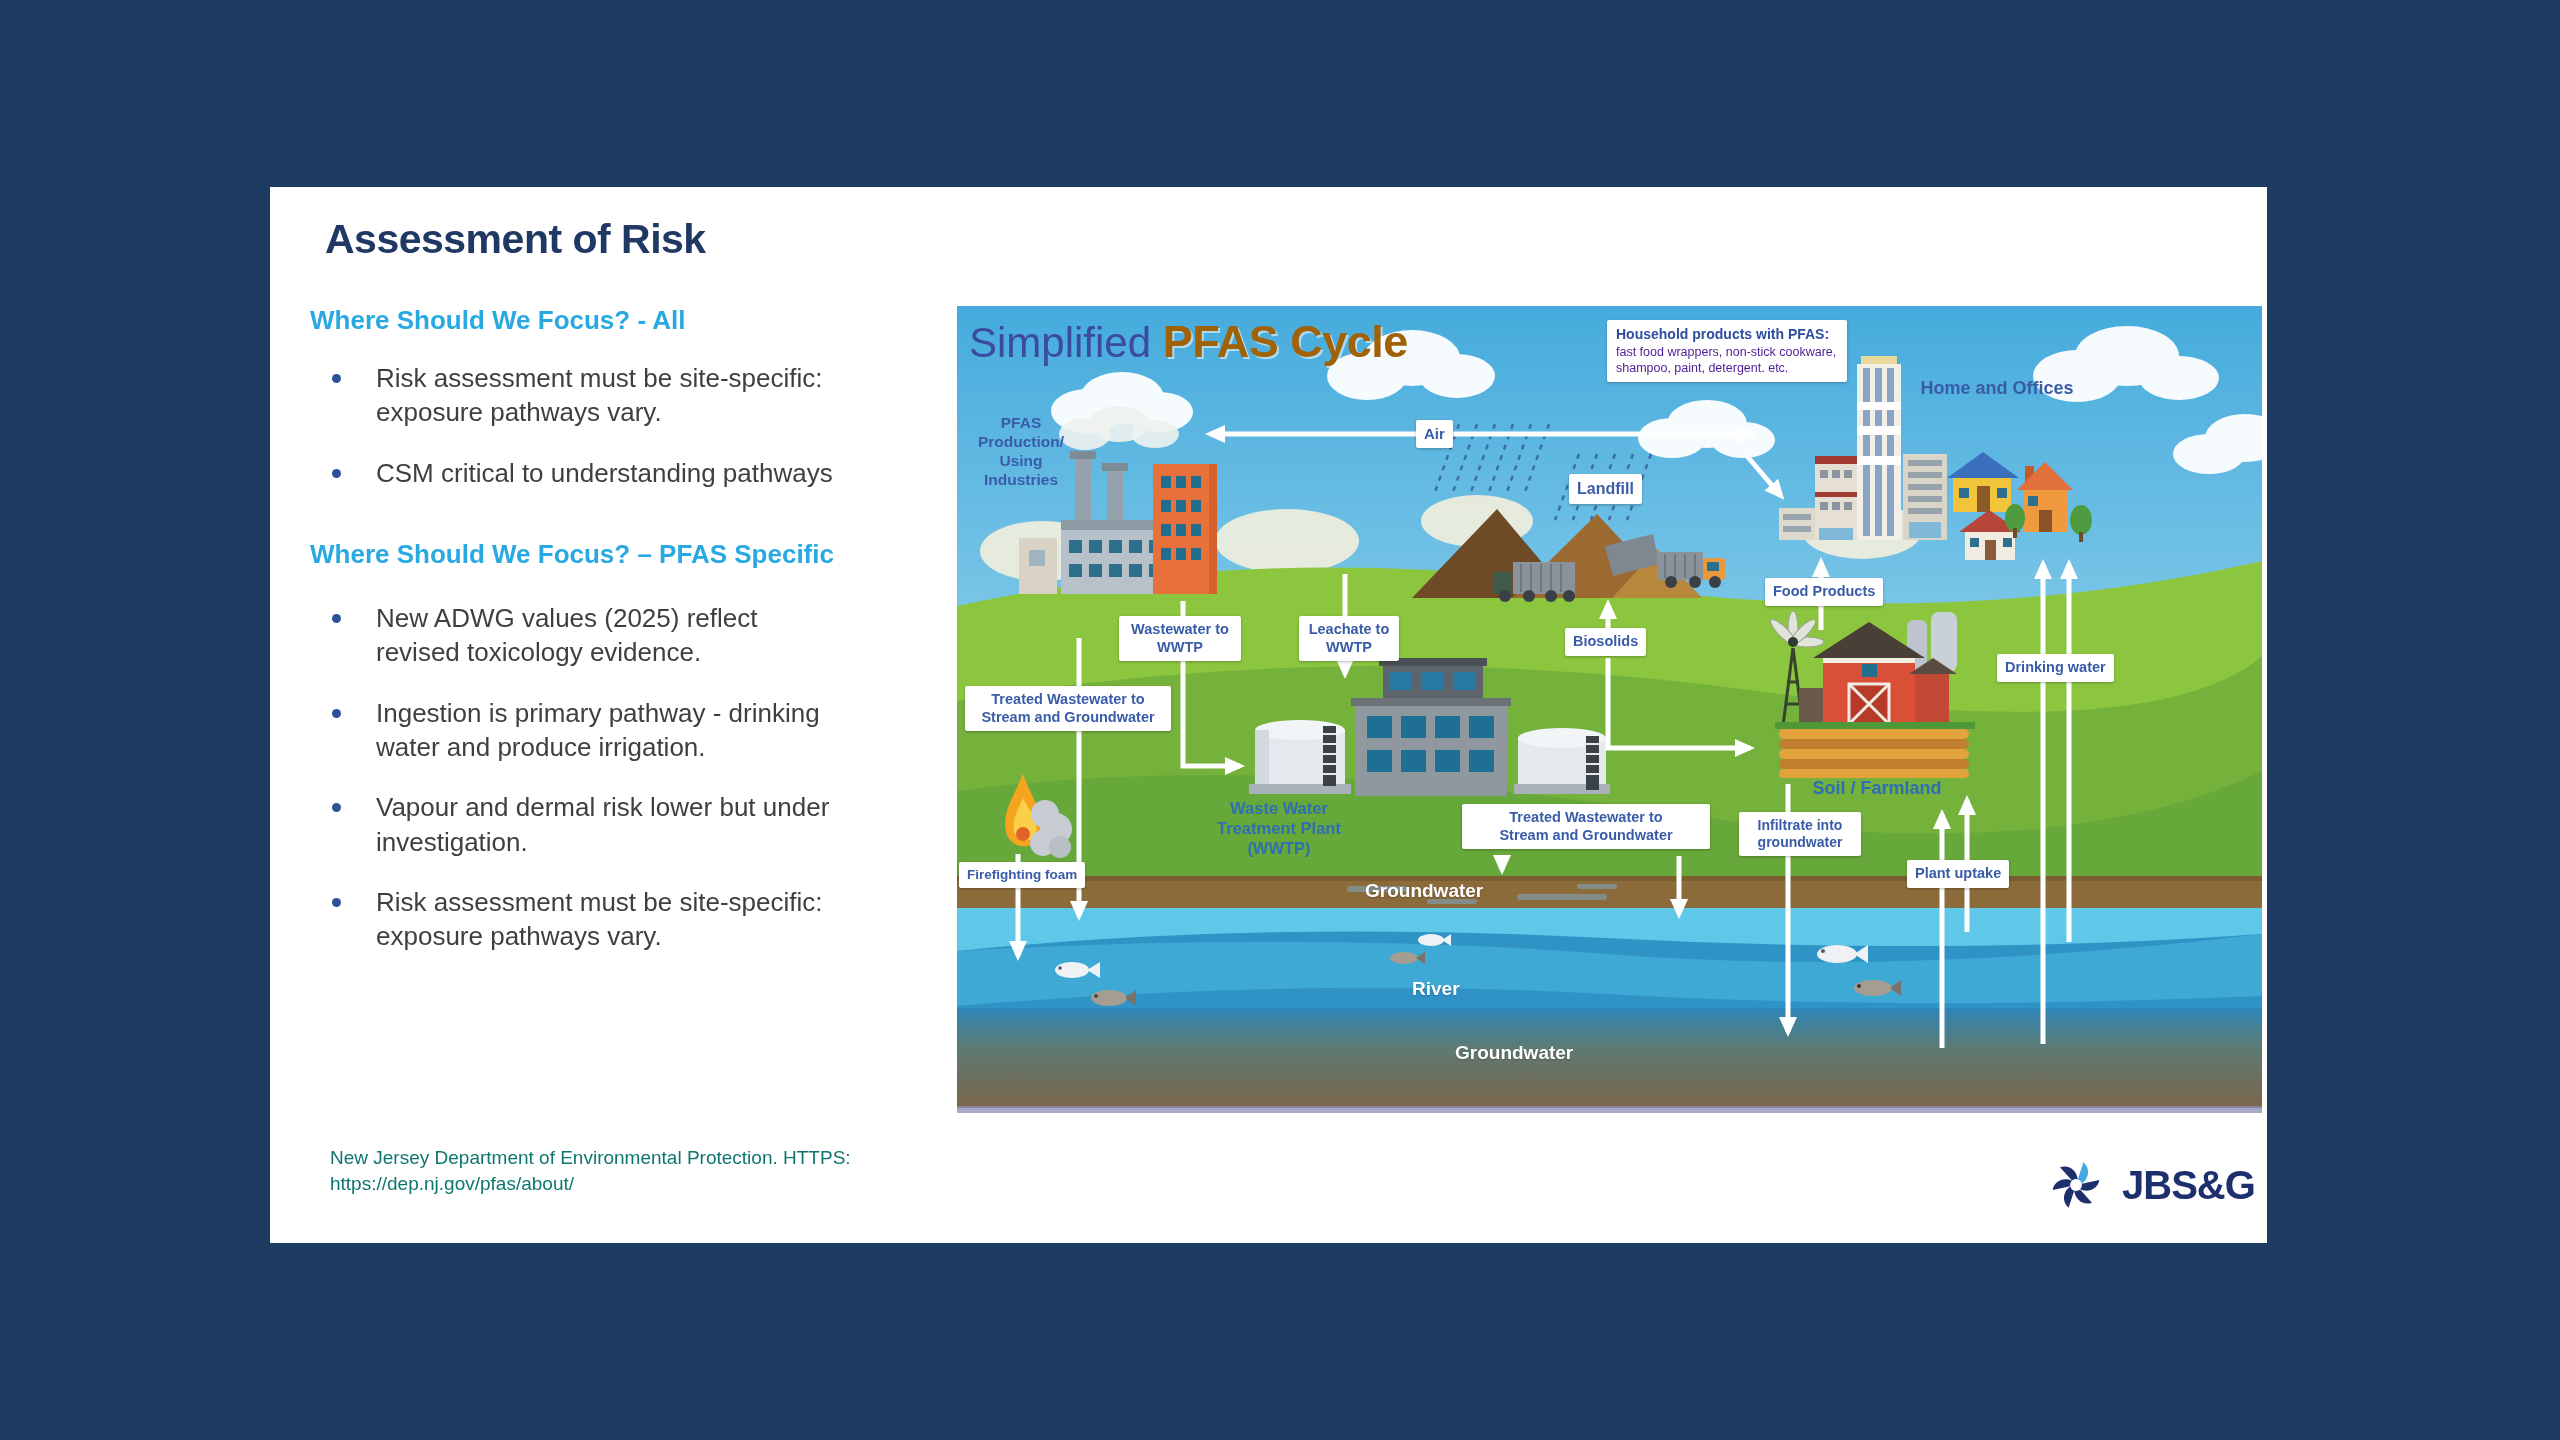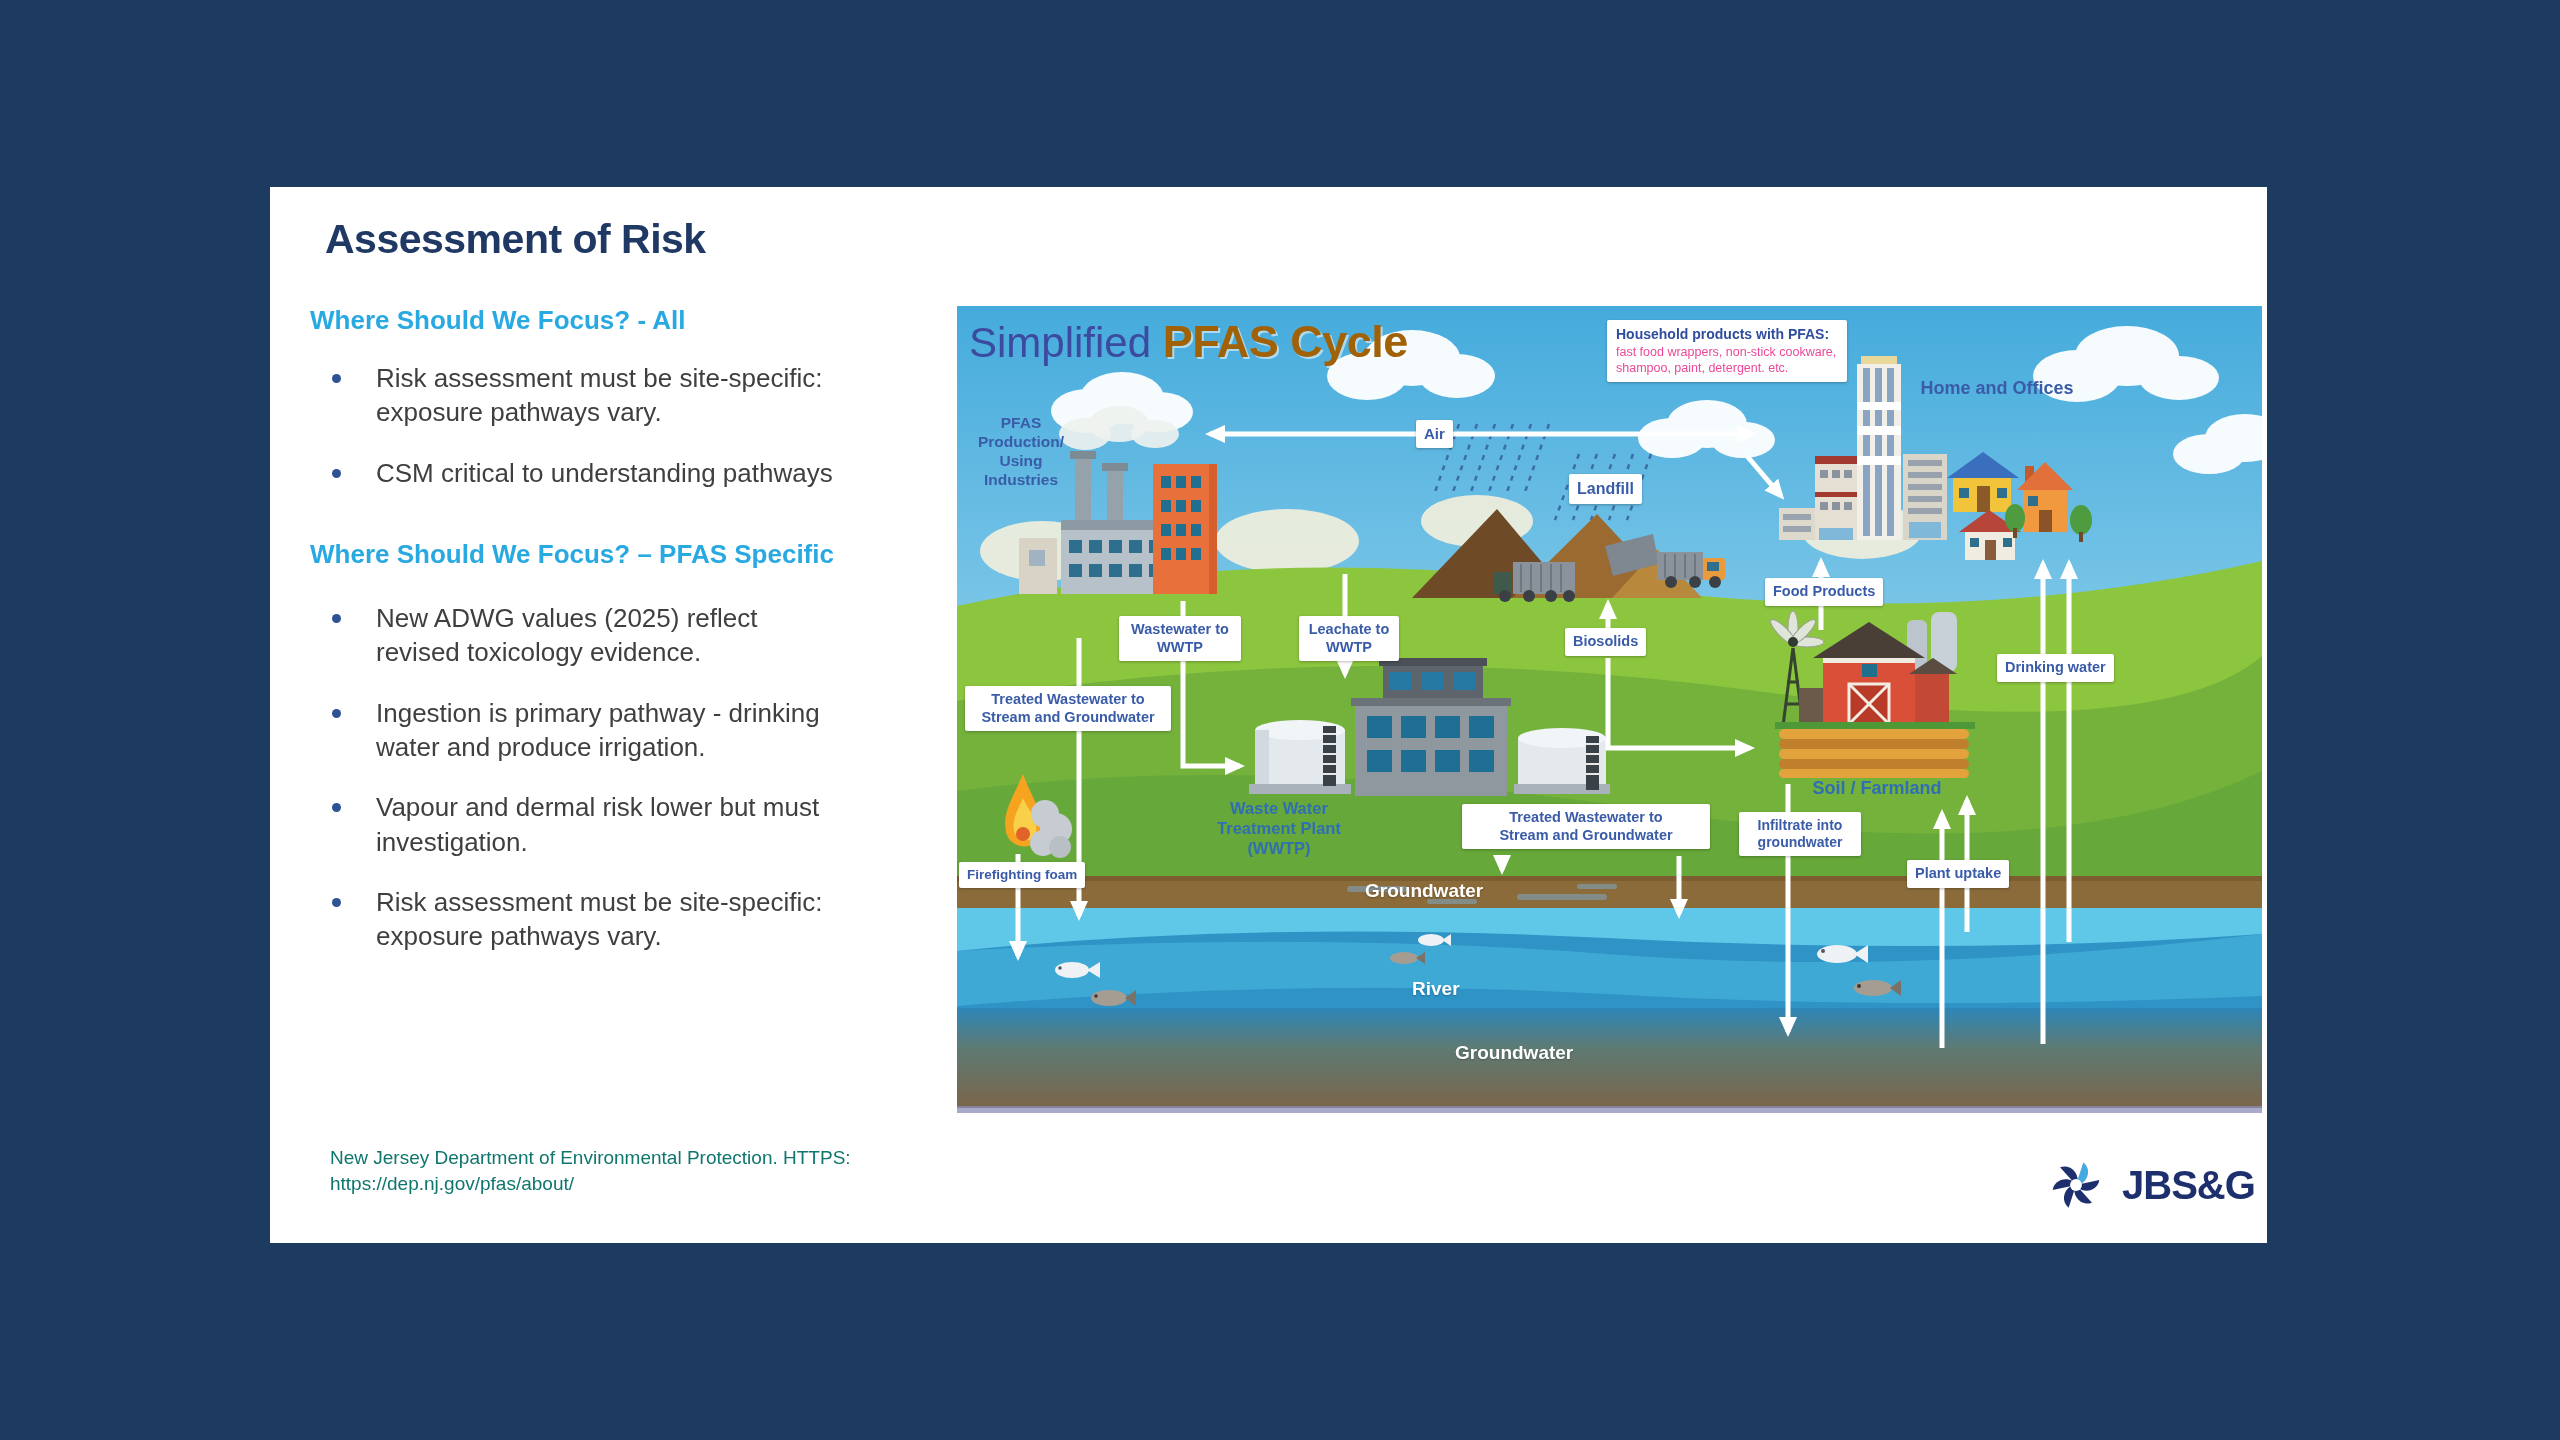--- a/index.html
+++ b/index.html
@@ -33,21 +33,21 @@
   .dlabel{position:absolute;background:#ffffff;color:#3a5ca8;font-weight:bold;font-size:15px;
           line-height:1.22;text-align:center;white-space:pre-line;padding:5px 8px;
           border-radius:2px;box-shadow:0 1px 3px rgba(0,0,0,0.28);}
   .dtext{position:absolute;color:#3a5ca8;font-weight:bold;font-size:16px;line-height:1.22;
          text-align:center;white-space:pre-line;}
   .dwhite{position:absolute;color:#ffffff;font-weight:bold;font-size:19px;white-space:nowrap;
           text-shadow:0 1px 2px rgba(0,0,0,0.25);}
   .hh-box{position:absolute;left:650px;top:14px;width:222px;background:#fff;border-radius:2px;
           padding:6px 9px;text-align:left;box-shadow:0 1px 3px rgba(0,0,0,0.28);}
   .hh-title{font-size:14px;font-weight:bold;color:#2f4d9e;line-height:1.25;}
-  .hh-body{font-size:12.5px;color:#ec4899;line-height:1.3;white-space:pre-line;}
+  .hh-body{font-size:12.5px;color:#4c1d95;line-height:1.3;white-space:pre-line;}
 </style>
 </head>
 <body>
 
 <div class="stage">
   <div class="slide">
 
     <h1 class="slide-title">Assessment of Risk</h1>
 
     <div class="content-left">
@@ -56,21 +56,21 @@
         <li>Risk assessment must be site-specific:
 exposure pathways vary.</li>
         <li>CSM critical to understanding pathways</li>
       </ul>
       <h2 class="sec-head s2">Where Should We Focus? – PFAS Specific</h2>
       <ul class="bullets b2">
         <li>New ADWG values (2025) reflect
 revised toxicology evidence.</li>
         <li>Ingestion is primary pathway - drinking
 water and produce irrigation.</li>
-        <li>Vapour and dermal risk lower but must
+        <li>Vapour and dermal risk lower but under
 investigation.</li>
         <li>Risk assessment must be site-specific:
 exposure pathways vary.</li>
       </ul>
     </div>
 
     <div class="citation">New Jersey Department of Environmental Protection. HTTPS:
 https://dep.nj.gov/pfas/about/</div>
 
     <div class="logo">

